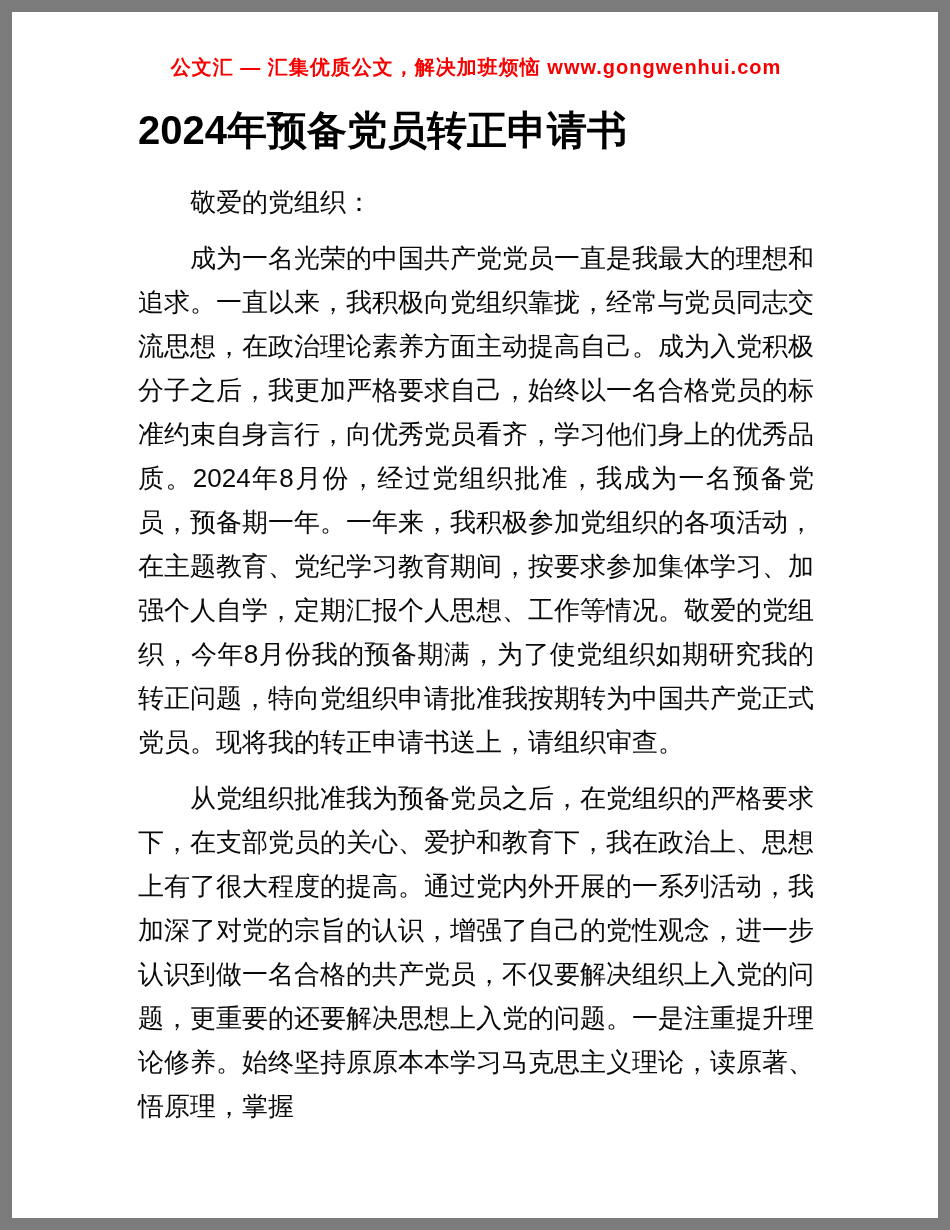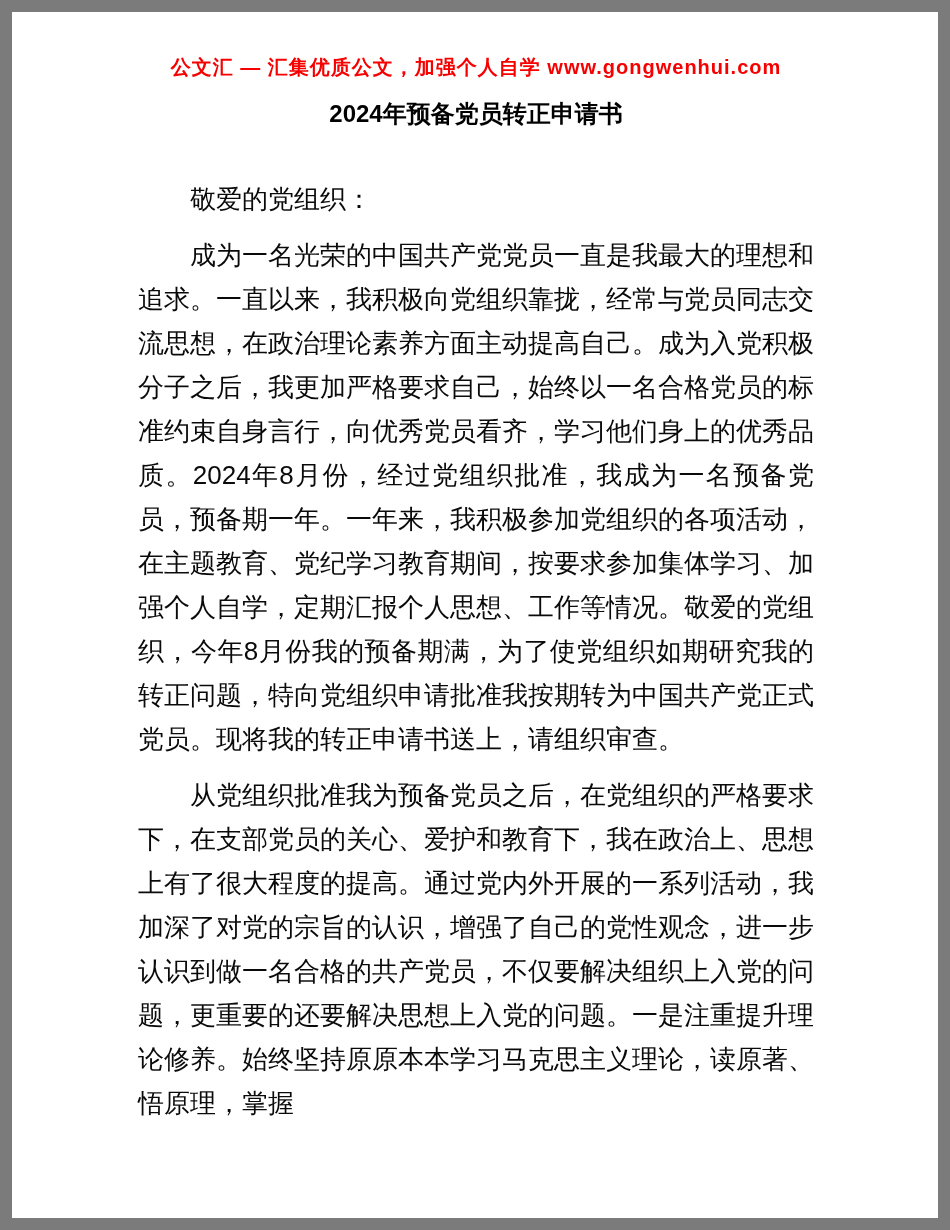--- a/index.html
+++ b/index.html
@@ -23,45 +23,44 @@
   }
   .watermark {
     color: #f60000;
     text-align: center;
     font-size: 20px;
     font-weight: 700;
     letter-spacing: 1px;
     line-height: 26px;
   }
   .title {
-    margin-top: 12px;
-    text-align: center;
-    font-size: 24px;
+    margin-top: 28px;
+    font-size: 40px;
     font-weight: 700;
     line-height: 44px;
     color: #000;
   }
-  .content { margin-top: 41px; }
+  .content { margin-top: 28px; }
   .para {
     font-size: 26px;
     line-height: 44px;
     color: #0a0a0a;
     text-align: justify;
     text-indent: 2em;
     margin-bottom: 12px;
     font-weight: 400;
   }
   .para.heading { font-weight: 400; }
 </style>
 </head>
 <body>
 
 <div class="frame">
   <div class="page">
-    <div class="watermark">公文汇 — 汇集优质公文，加强个人自学 www.gongwenhui.com</div>
+    <div class="watermark">公文汇 — 汇集优质公文，解决加班烦恼 www.gongwenhui.com</div>
     <h1 class="title">2024年预备党员转正申请书</h1>
     <div class="content">
       <p class="para salutation">敬爱的党组织：</p>
       <p class="para">成为一名光荣的中国共产党党员一直是我最大的理想和追求。一直以来，我积极向党组织靠拢，经常与党员同志交流思想，在政治理论素养方面主动提高自己。成为入党积极分子之后，我更加严格要求自己，始终以一名合格党员的标准约束自身言行，向优秀党员看齐，学习他们身上的优秀品质。2024年8月份，经过党组织批准，我成为一名预备党员，预备期一年。一年来，我积极参加党组织的各项活动，在主题教育、党纪学习教育期间，按要求参加集体学习、加强个人自学，定期汇报个人思想、工作等情况。敬爱的党组织，今年8月份我的预备期满，为了使党组织如期研究我的转正问题，特向党组织申请批准我按期转为中国共产党正式党员。现将我的转正申请书送上，请组织审查。</p>
       <p class="para">从党组织批准我为预备党员之后，在党组织的严格要求下，在支部党员的关心、爱护和教育下，我在政治上、思想上有了很大程度的提高。通过党内外开展的一系列活动，我加深了对党的宗旨的认识，增强了自己的党性观念，进一步认识到做一名合格的共产党员，不仅要解决组织上入党的问题，更重要的还要解决思想上入党的问题。一是注重提升理论修养。始终坚持原原本本学习马克思主义理论，读原著、悟原理，掌握</p>
     </div>
   </div>
 </div>
 
 </body></html>

